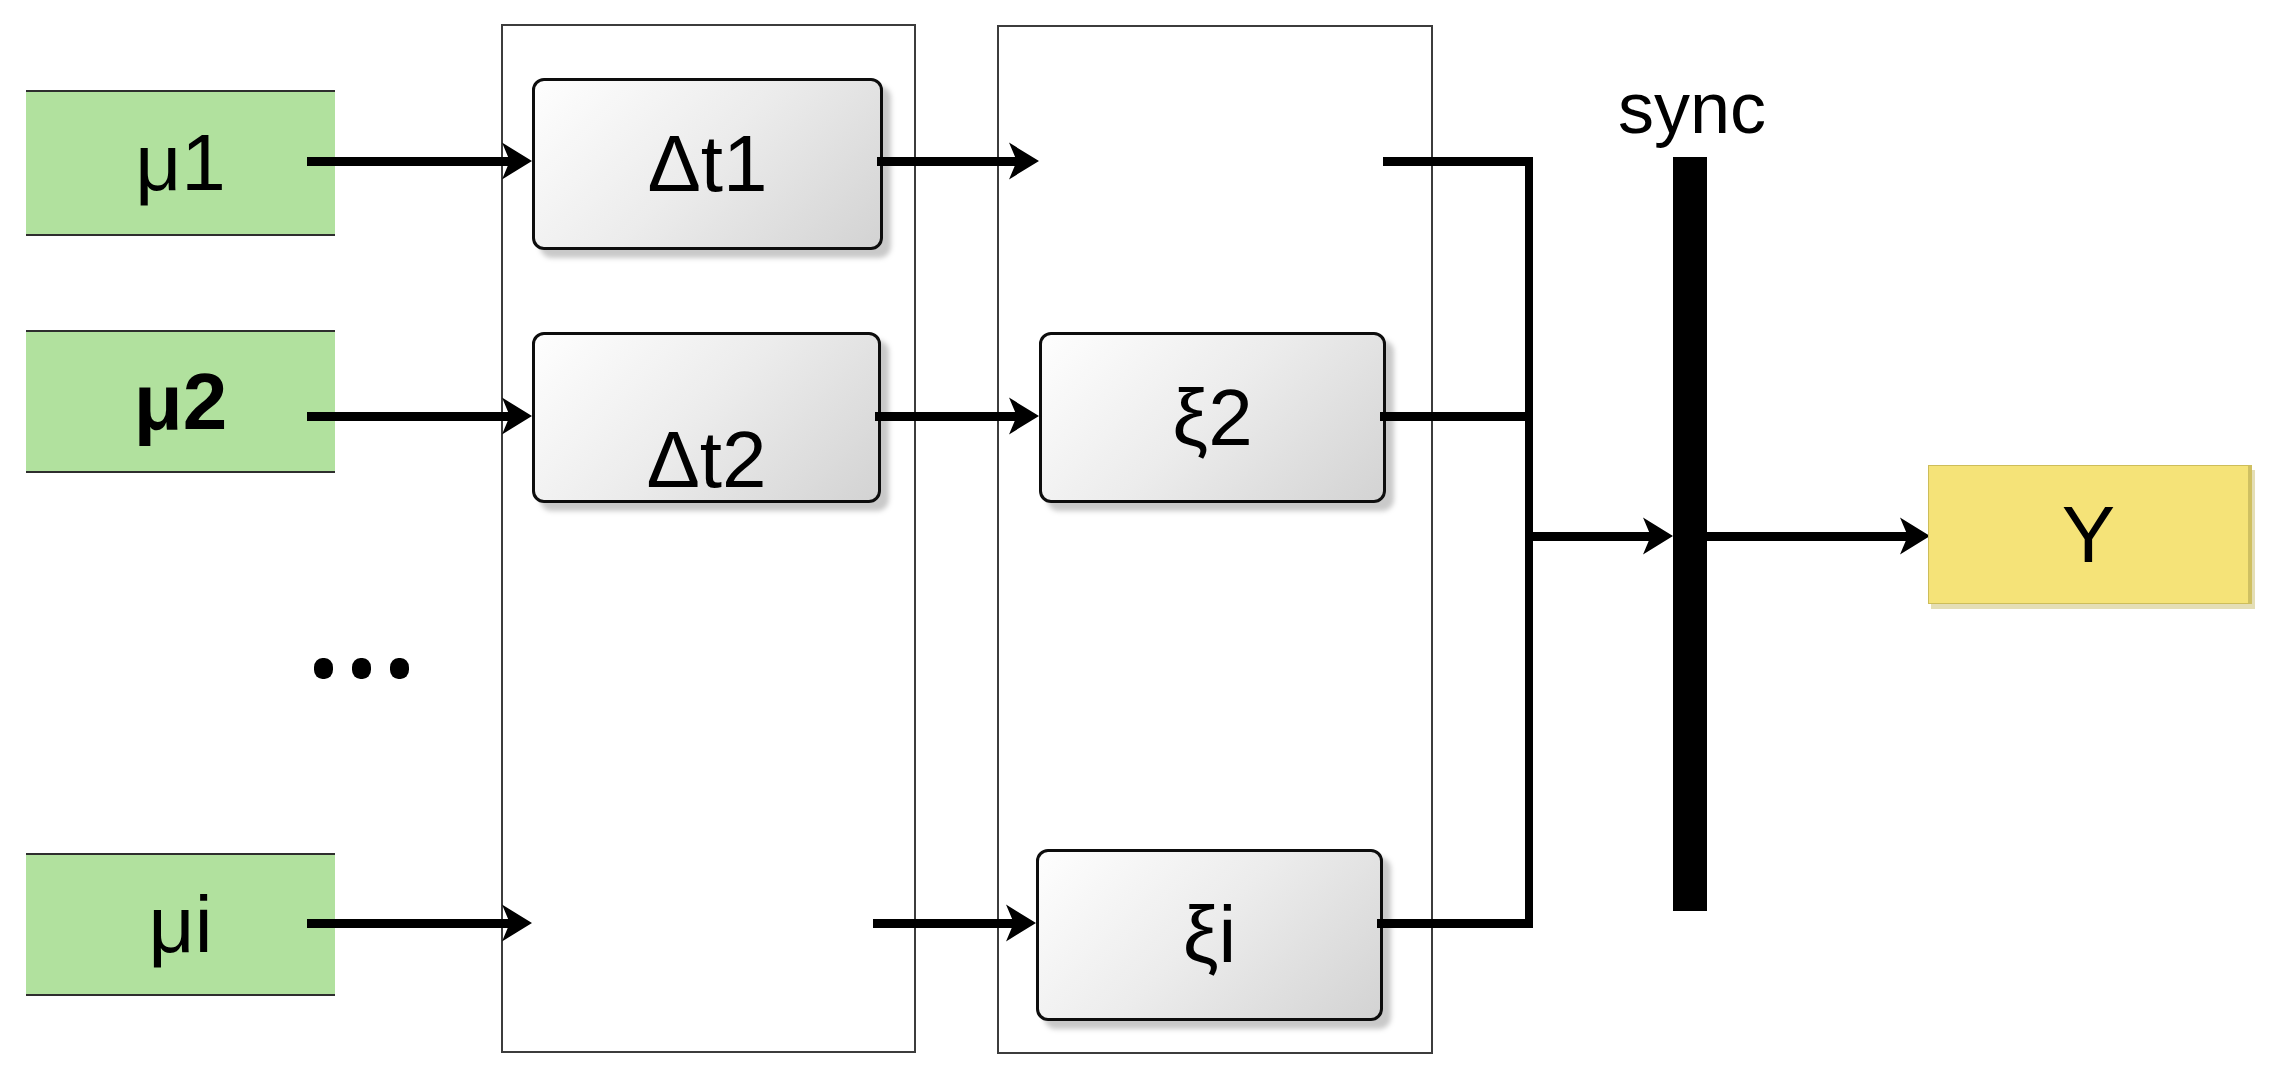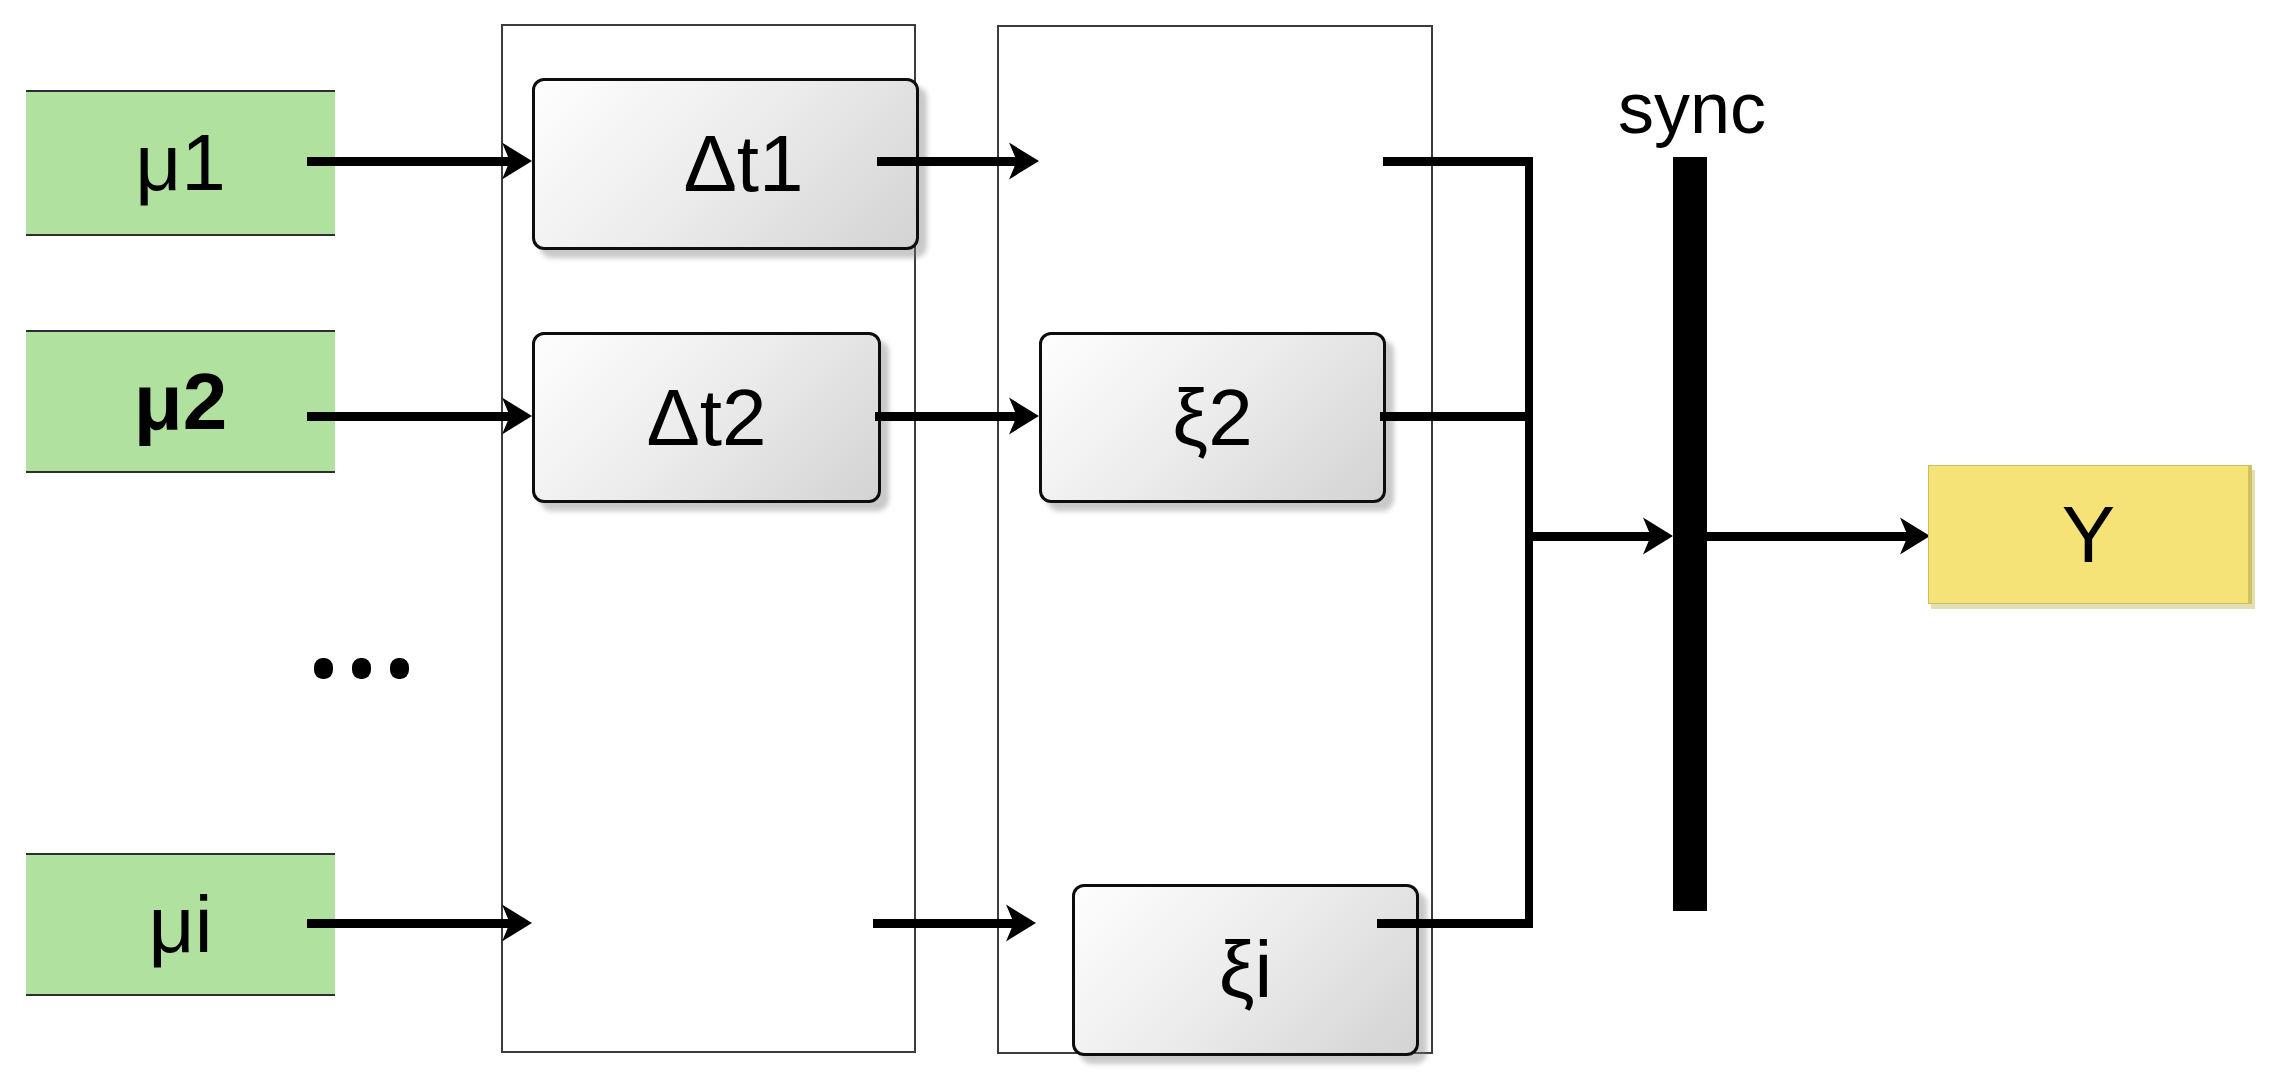--- a/index.html
+++ b/index.html
@@ -91,31 +91,31 @@
     <span>μi</span>
   </div>
 
   <div class="dots">
 
     <div class="dot"></div>
     <div class="dot"></div>
     <div class="dot"></div>
   </div>
 
-  <div class="block" style="left:532px;top:78px;width:345px;height:166px;padding-left:36px;">
+  <div class="block" style="left:532px;top:78px;width:345px;height:166px;">
     <span>Δt1</span>
   </div>
-  <div class="block" style="left:532px;top:332px;width:343px;height:165px;">
+  <div class="block" style="left:532px;top:332px;width:343px;height:165px;align-items:flex-end;">
     <span>Δt2</span>
   </div>
 
   <div class="block" style="left:1039px;top:332px;width:341px;height:165px;">
     <span>ξ2</span>
   </div>
-  <div class="block" style="left:1036px;top:884px;width:341px;height:166px;margin-left:36px;">
+  <div class="block" style="left:1036px;top:849px;width:341px;height:166px;">
     <span>ξi</span>
   </div>
 
   <div class="hline" style="left:307px;top:157px;width:203px;"></div>
   <div class="ahead" style="left:502px;top:141px;"></div>
   <div class="hline" style="left:877px;top:157px;width:140px;"></div>
   <div class="ahead" style="left:1009px;top:141px;"></div>
   <div class="hline" style="left:1383px;top:157px;width:150px;"></div>
 
   <div class="hline" style="left:307px;top:412px;width:203px;"></div>

